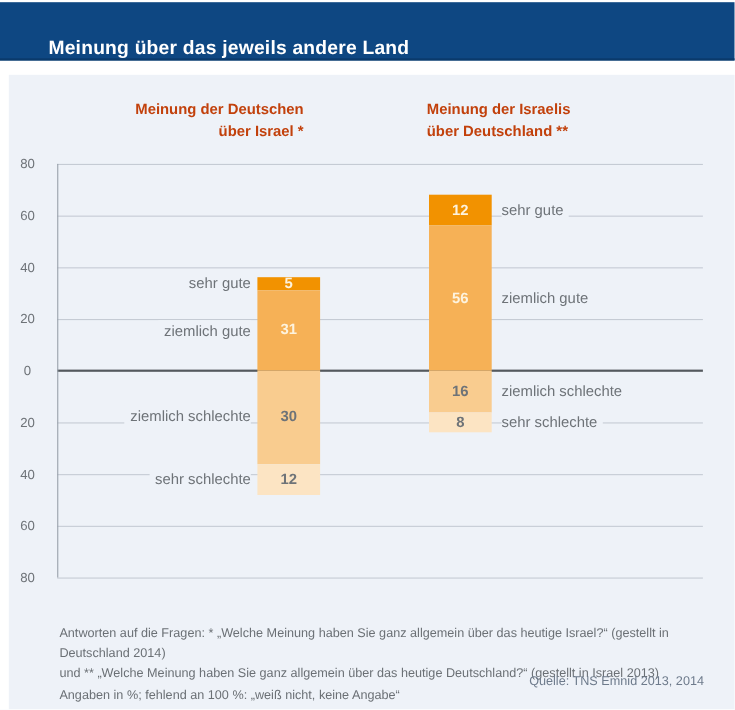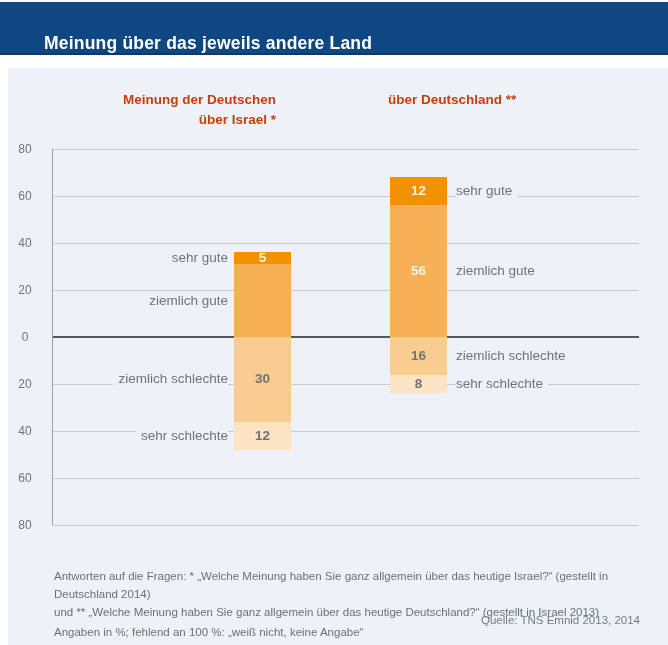--- a/index.html
+++ b/index.html
@@ -136,20 +136,21 @@
   </div>
 
   <div class="panel">
 
     <div class="group-header gh-left">
       <div>Meinung der Deutschen</div>
       <div>über Israel *</div>
     </div>
 
     <div class="group-header gh-right">
+      <div>Meinung der Israelis</div>
       <div>über Deutschland **</div>
     </div>
 
     <div class="plot" id="plot">
         <div class="gridline" style="top: 0px;"></div>
         <div class="y-tick" style="top: -10px;">80</div>
         <div class="gridline" style="top: 47px;"></div>
         <div class="y-tick" style="top: 37px;">60</div>
         <div class="gridline" style="top: 94px;"></div>
         <div class="y-tick" style="top: 84px;">40</div>
@@ -163,20 +164,21 @@
         <div class="y-tick" style="top: 272px;">40</div>
         <div class="gridline" style="top: 329px;"></div>
         <div class="y-tick" style="top: 319px;">60</div>
         <div class="gridline" style="top: 376px;"></div>
         <div class="y-tick" style="top: 366px;">80</div>
         <div class="y-axis-line"></div>
         <div class="bar-segment" style="left: 182px; top: 103.4px; width: 57px; height: 11.75px; background: rgb(242, 146, 0);"></div>
         <div class="segment-value" style="left: 182px; top: 103.4px; width: 57px; height: 11.75px; line-height: 11.75px; color: rgb(253, 243, 222);">5</div>
         <div class="segment-label side-left" style="top: 99.275px; right: 411px;">sehr gute</div>
         <div class="bar-segment" style="left: 182px; top: 115.15px; width: 57px; height: 72.85px; background: rgb(246, 177, 86);"></div>
+        <div class="segment-value" style="left: 182px; top: 115.15px; width: 57px; height: 72.85px; line-height: 72.85px; color: rgb(253, 243, 222);">31</div>
         <div class="segment-label side-left" style="top: 141.575px; right: 411px;">ziemlich gute</div>
         <div class="bar-segment" style="left: 182px; top: 188px; width: 57px; height: 84.6px; background: rgb(249, 204, 143);"></div>
         <div class="segment-value" style="left: 182px; top: 188px; width: 57px; height: 84.6px; line-height: 84.6px; color: rgb(110, 115, 120);">30</div>
         <div class="segment-label side-left" style="top: 220.3px; right: 411px;">ziemlich schlechte</div>
         <div class="bar-segment" style="left: 182px; top: 272.6px; width: 57px; height: 28.2px; background: rgb(252, 228, 195);"></div>
         <div class="segment-value" style="left: 182px; top: 272.6px; width: 57px; height: 28.2px; line-height: 28.2px; color: rgb(110, 115, 120);">12</div>
         <div class="segment-label side-left" style="top: 276.7px; right: 411px;">sehr schlechte</div>
         <div class="bar-segment" style="left: 338px; top: 28.2px; width: 57px; height: 28.2px; background: rgb(242, 146, 0);"></div>
         <div class="segment-value" style="left: 338px; top: 28.2px; width: 57px; height: 28.2px; line-height: 28.2px; color: rgb(253, 243, 222);">12</div>
         <div class="segment-label side-right" style="top: 32.3px; left: 404px;">sehr gute</div>

